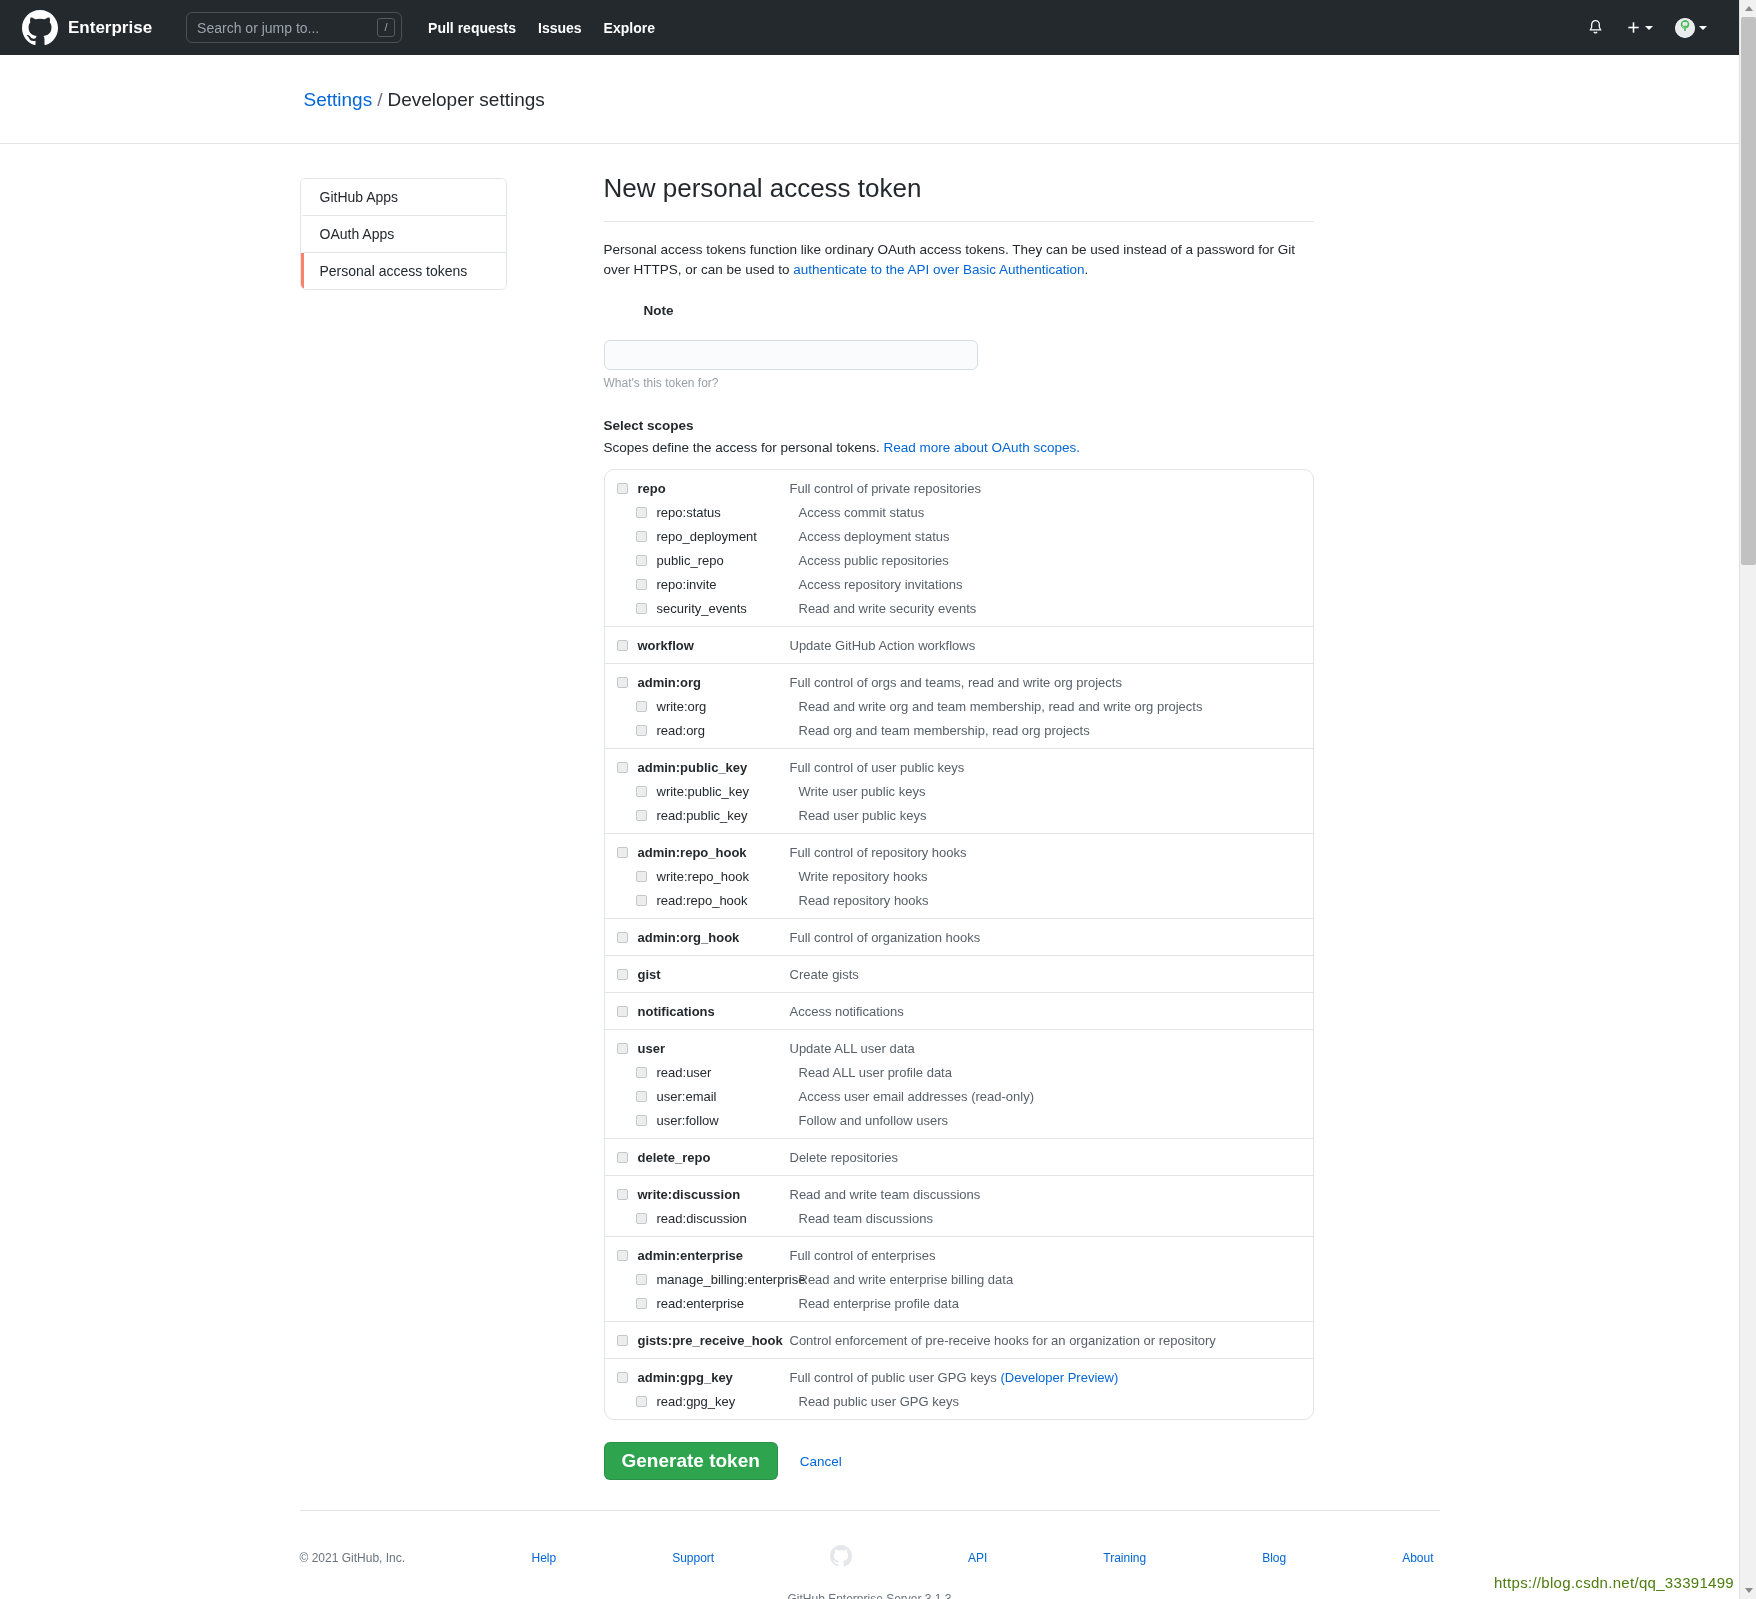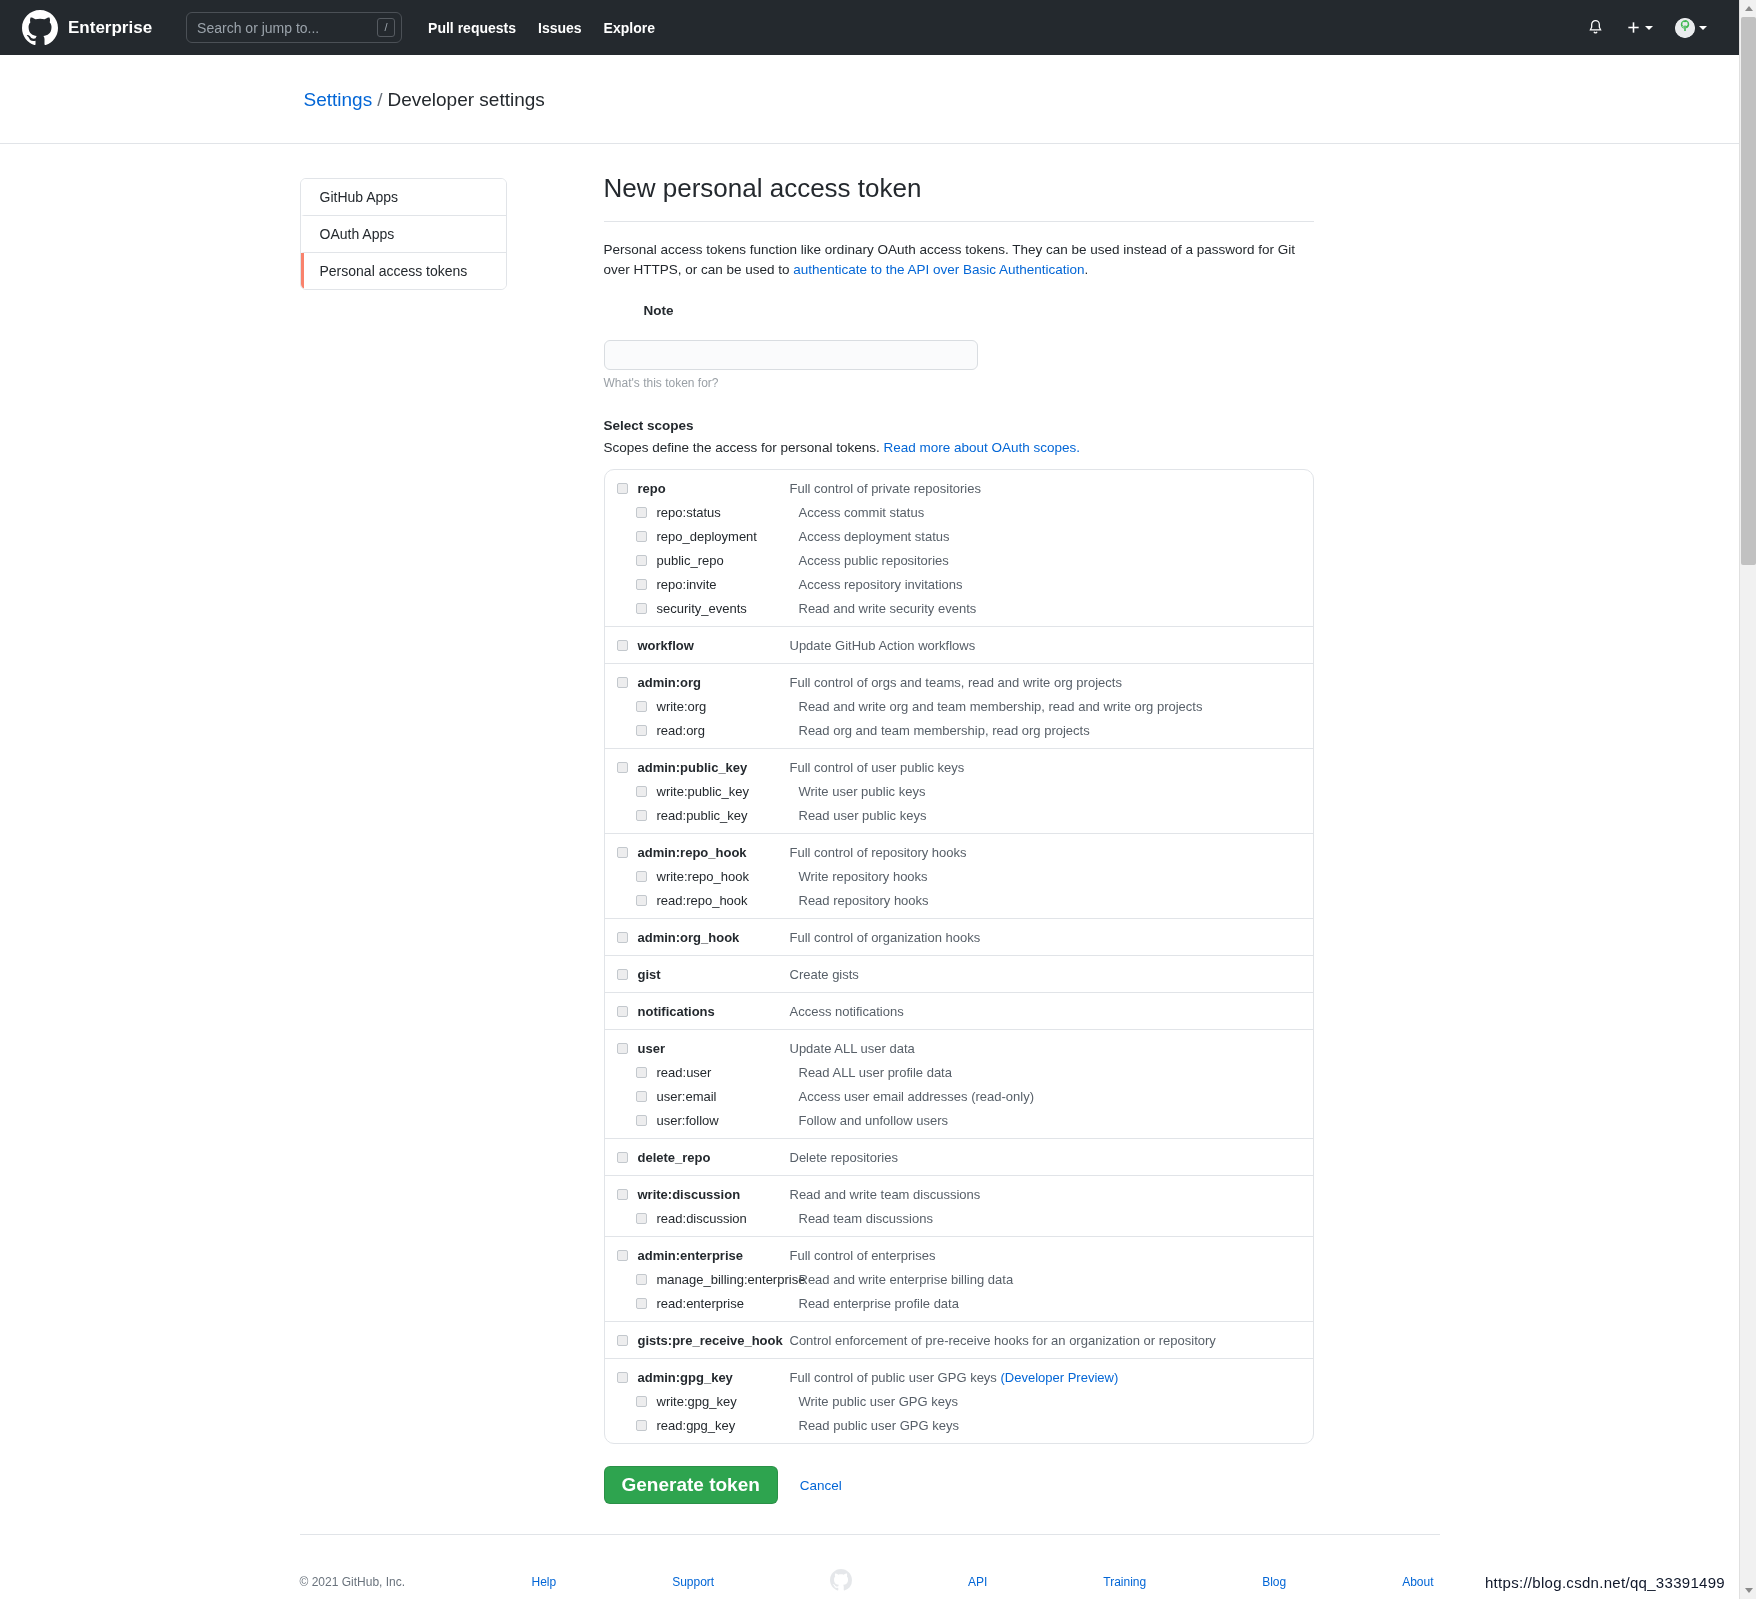--- a/index.html
+++ b/index.html
@@ -334,23 +334,23 @@
   .sb-thumb {
     position: absolute;
     top: 17px; left: 1px;
     width: 15px;
     height: 548px;
     background: #c1c1c1;
     border-radius: 2px;
   }
   .watermark {
     position: absolute;
-    right: 31px; bottom: 8px;
+    right: 22px; bottom: 8px;
     font-size: 15px;
-    color: #0f172a;
+    color: #4d7c0f;
     letter-spacing: .3px;
     white-space: nowrap;
   }
 </style>
 </head>
 <body>
 
 <div class="viewport">
 
   <div class="hdr">
@@ -611,25 +611,20 @@
               </div>
             </div>
             <div class="scope-group">
               <div class="scope-row">
                 <span class="cb"></span>
                 <span class="scope-name">admin:gpg_key</span>
                 <span class="scope-desc">Full control of public user GPG keys <span class="prev">(Developer Preview)</span></span>
               </div>
               <div class="scope-row child">
                 <span class="cb"></span>
-                <span class="scope-name">write:gpg_key</span>
-                <span class="scope-desc">Write public user GPG keys</span>
-              </div>
-              <div class="scope-row child">
-                <span class="cb"></span>
                 <span class="scope-name">read:gpg_key</span>
                 <span class="scope-desc">Read public user GPG keys</span>
               </div>
             </div>
           </div>
 
         <div class="actions">
           <button class="btn-primary">Generate token</button>
           <a href="#" class="btn-cancel">Cancel</a>
         </div>

